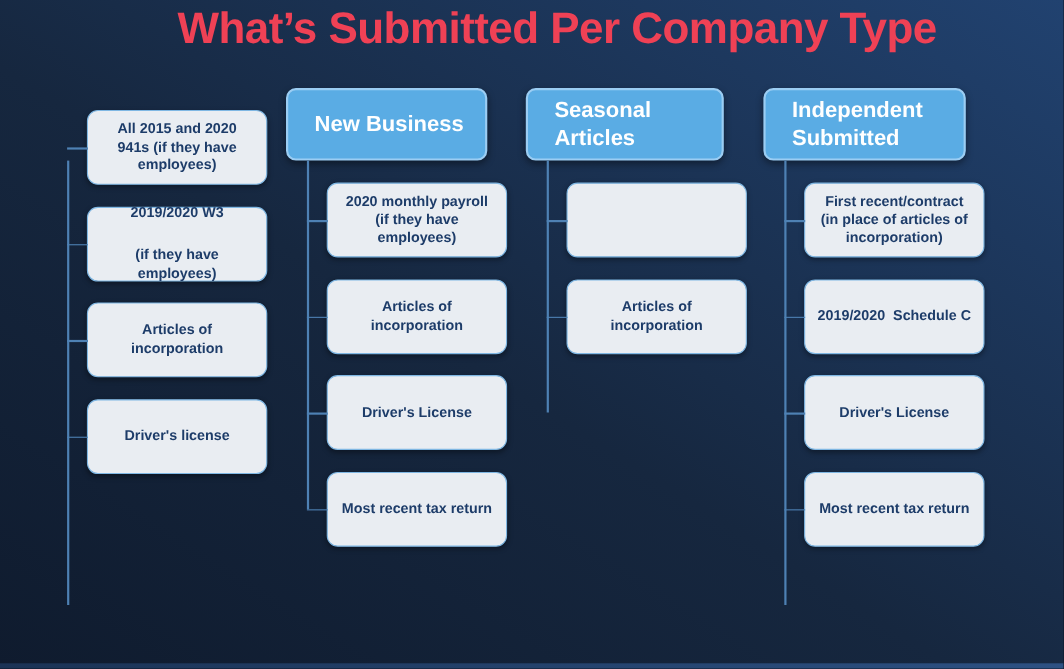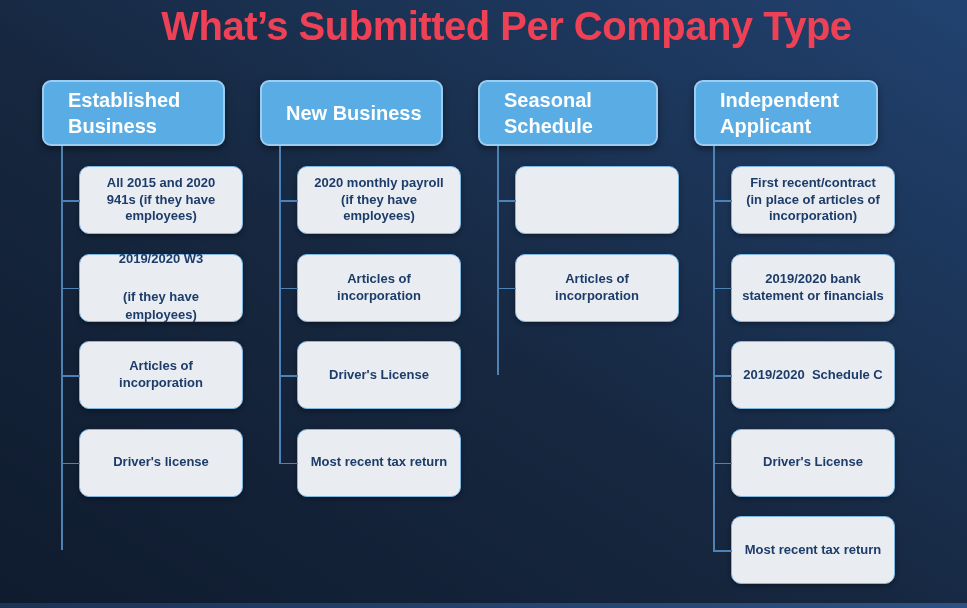--- a/index.html
+++ b/index.html
@@ -70,21 +70,20 @@
     background:linear-gradient(to right,#1b3355,#2d5183);
   }
 </style>
 </head>
 <body>
 
 <div class="slide">
   <h1 class="title">What’s Submitted Per Company Type</h1>
 
   <div class="column col-1">
-    <div class="header">Established Business</div>
     <div class="vline v5"></div>
     <div class="items">
       <div class="item">
         <span class="stub"></span>
         <span class="item-label">All 2015 and 2020
 941s (if they have
 employees)</span>
       </div>
       <div class="item">
         <span class="stub"></span>
@@ -125,48 +124,43 @@
         <span class="item-label">Driver's License</span>
       </div>
       <div class="item">
         <span class="stub"></span>
         <span class="item-label">Most recent tax return</span>
       </div>
     </div>
   </div>
 
   <div class="column col-3">
-    <div class="header">Seasonal Schedule</div>
+    <div class="header">Seasonal Articles</div>
     <div class="vline v3"></div>
     <div class="items">
       <div class="item">
         <span class="stub"></span>
       </div>
       <div class="item">
         <span class="stub"></span>
         <span class="item-label">Articles of
 incorporation</span>
       </div>
     </div>
   </div>
 
   <div class="column col-4">
-    <div class="header">Independent Applicant</div>
+    <div class="header">Independent Submitted</div>
     <div class="vline v5"></div>
     <div class="items">
       <div class="item">
         <span class="stub"></span>
         <span class="item-label">First recent/contract
 (in place of articles of
 incorporation)</span>
-      </div>
-      <div class="item">
-        <span class="stub"></span>
-        <span class="item-label">2019/2020 bank
-statement or financials</span>
       </div>
       <div class="item">
         <span class="stub"></span>
         <span class="item-label">2019/2020  Schedule C</span>
       </div>
       <div class="item">
         <span class="stub"></span>
         <span class="item-label">Driver's License</span>
       </div>
       <div class="item">

